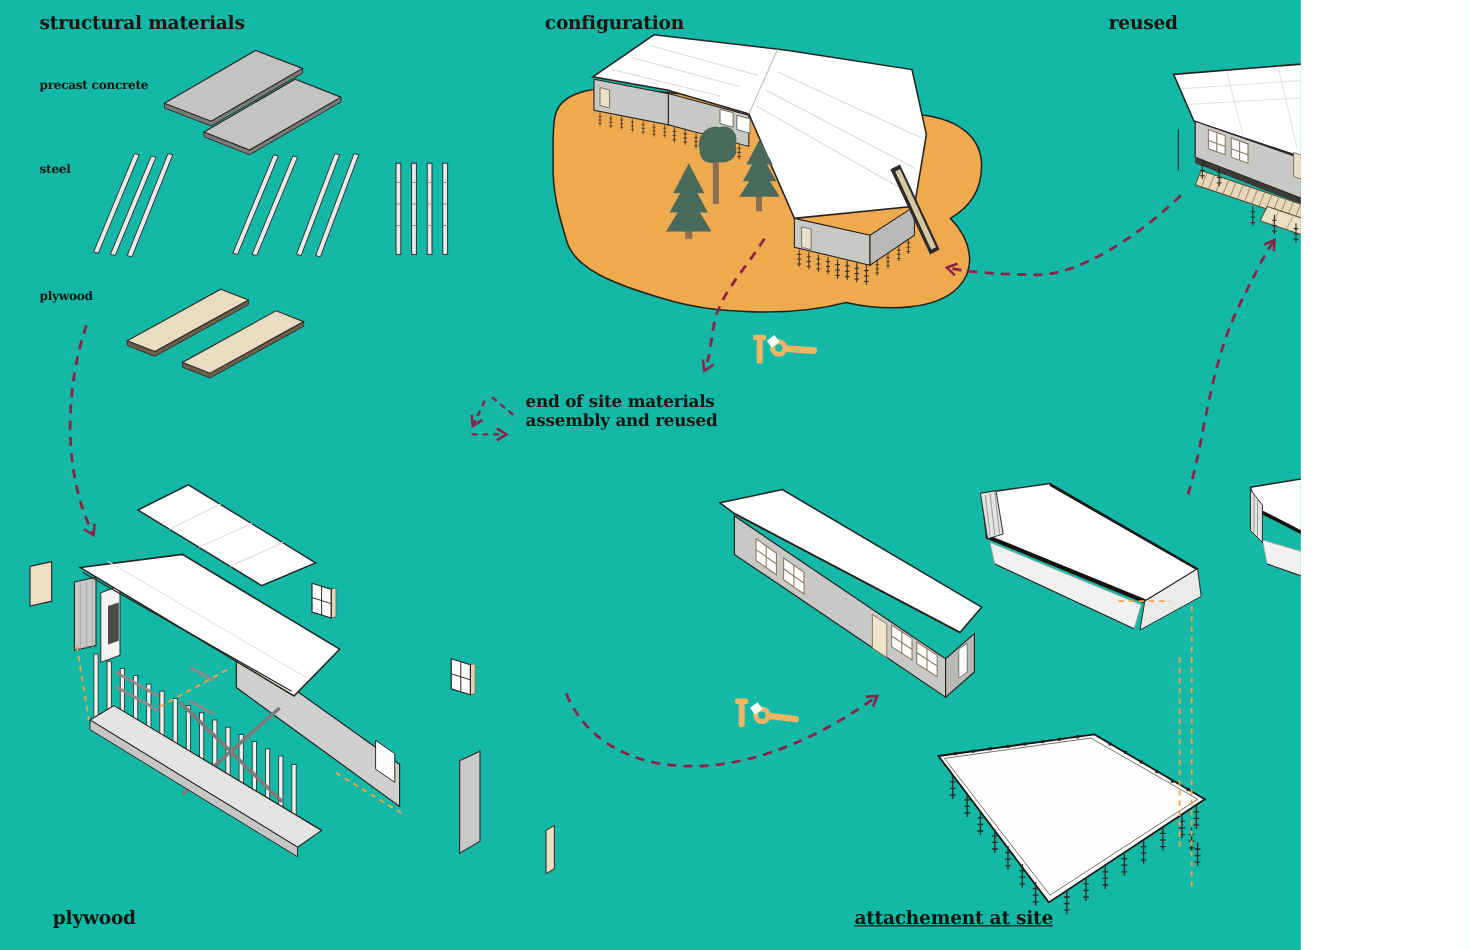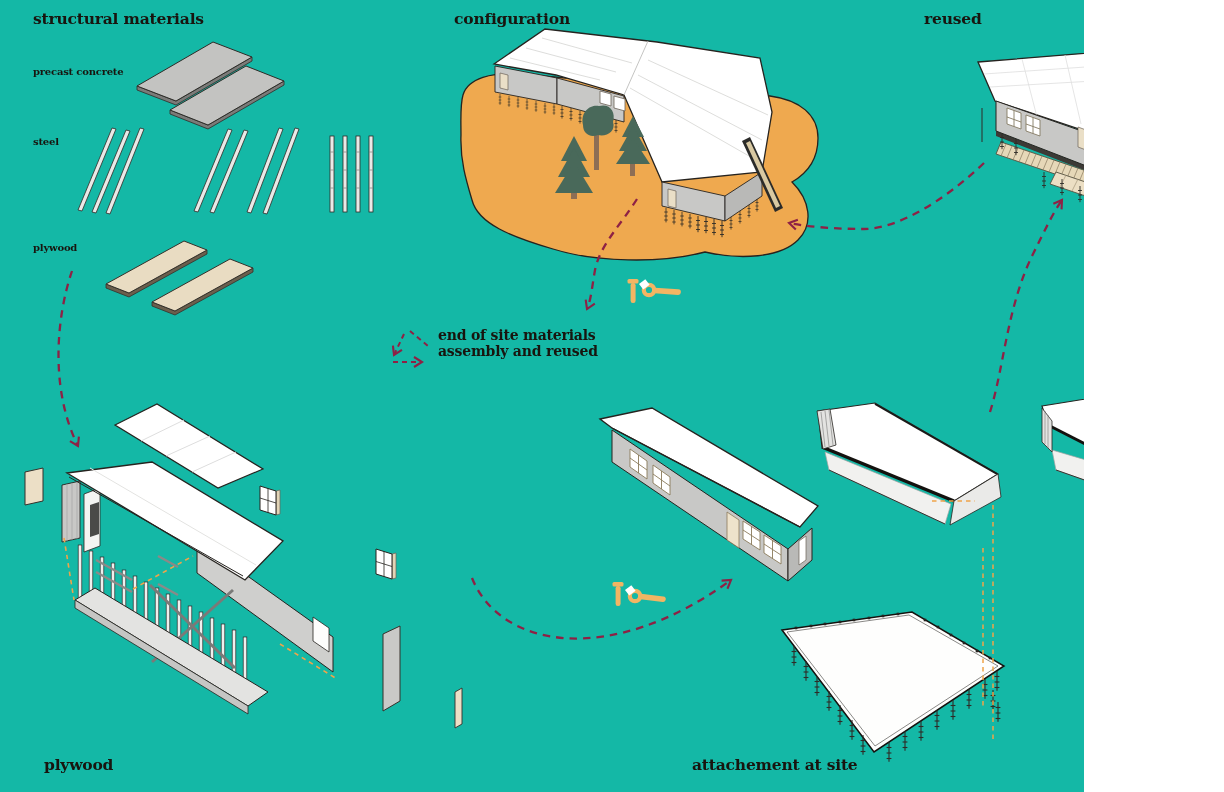--- a/index.html
+++ b/index.html
@@ -435,19 +435,19 @@
   </g>
 </svg>
 
 <div class="label h" style="left:33px;top:9px;">structural materials</div>
 <div class="label sub" style="left:33px;top:66px;">precast concrete</div>
 <div class="label sub" style="left:33px;top:136px;">steel</div>
 <div class="label sub" style="left:33px;top:242px;">plywood</div>
 <div class="label h" style="left:432px;top:9px;margin-left:22px;">configuration</div>
 <div class="label h" style="left:924px;top:9px;">reused</div>
 <div class="label h" style="left:44px;top:755px;">plywood</div>
-<div class="label h" style="left:692px;top:755px;">attachement at site</div>
+<div class="label h" style="left:712px;top:755px;text-decoration:underline;">attachement at site</div>
 <div class="label eol" style="left:438px;top:327px;">
   <div>end of site materials</div>
   <div>assembly and reused</div>
 </div>
 
 </div>
 
 </body></html>

